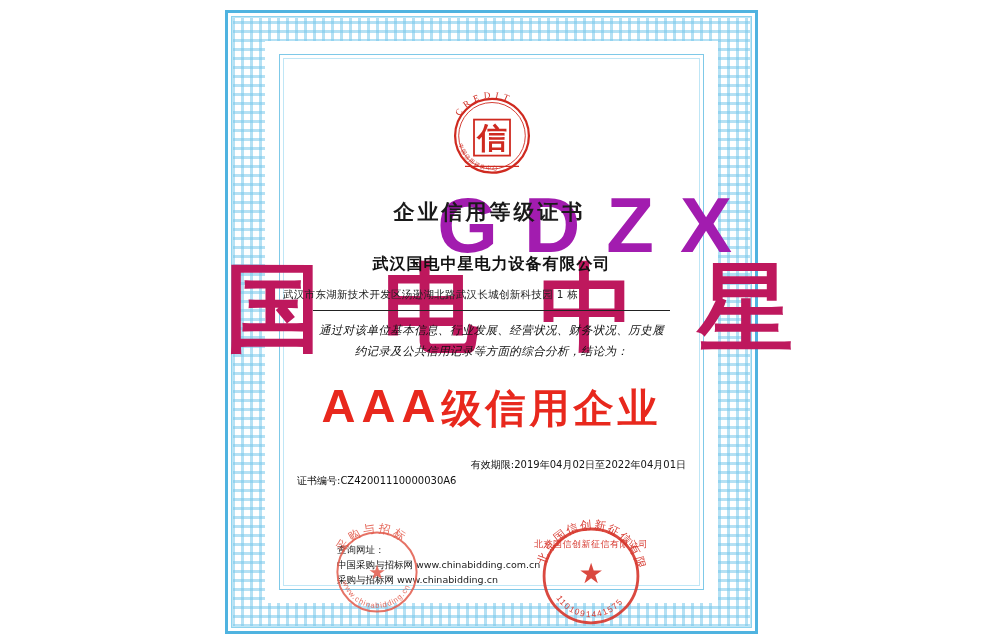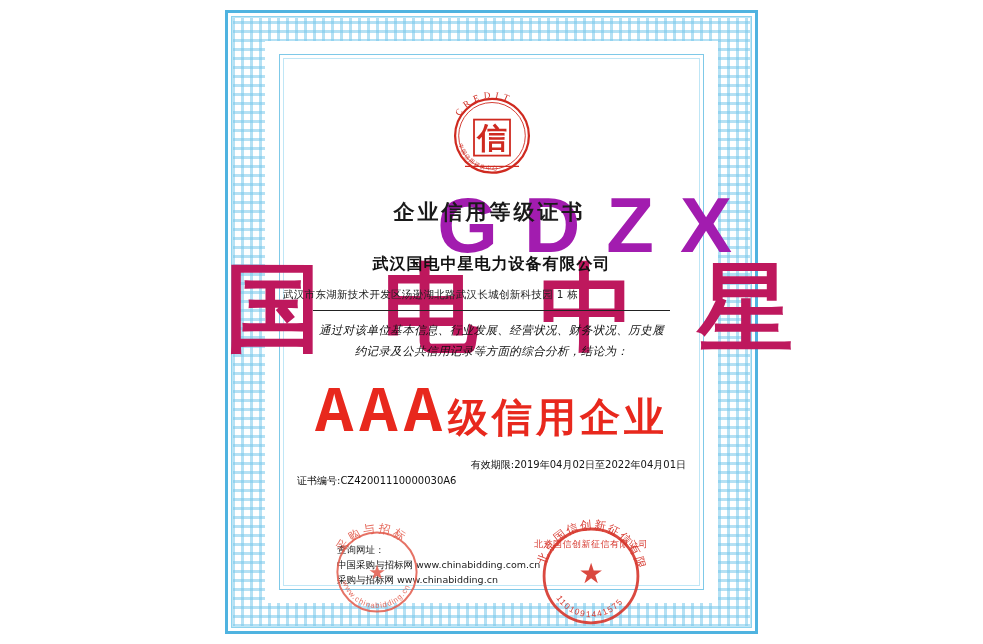--- a/index.html
+++ b/index.html
@@ -95,21 +95,21 @@
   .grade{
     position:absolute;left:0;right:0;top:320px;
     text-align:center;
     color:#e8281d;
     font-weight:bold;
     font-size:42px;
     letter-spacing:2px;
     font-family:"DejaVu Sans","Liberation Sans",sans-serif;
     white-space:nowrap;
   }
-  .grade .aaa{font-size:64px;letter-spacing:6px;font-family:Liberation Mono, monospace;}
+  .grade .aaa{font-size:47px;letter-spacing:6px;font-family:Liberation Sans, sans-serif;}
   .grade .lvl{font-size:40px;letter-spacing:4px;}
 
   .meta{
     position:absolute;left:14px;right:14px;top:400px;
     font-size:10px;color:#111;
     font-family:"DejaVu Sans","Liberation Sans",sans-serif;
   }
   .meta .no{position:absolute;left:0;top:16px;}
   .meta .valid{position:absolute;right:0;top:0;}
 

